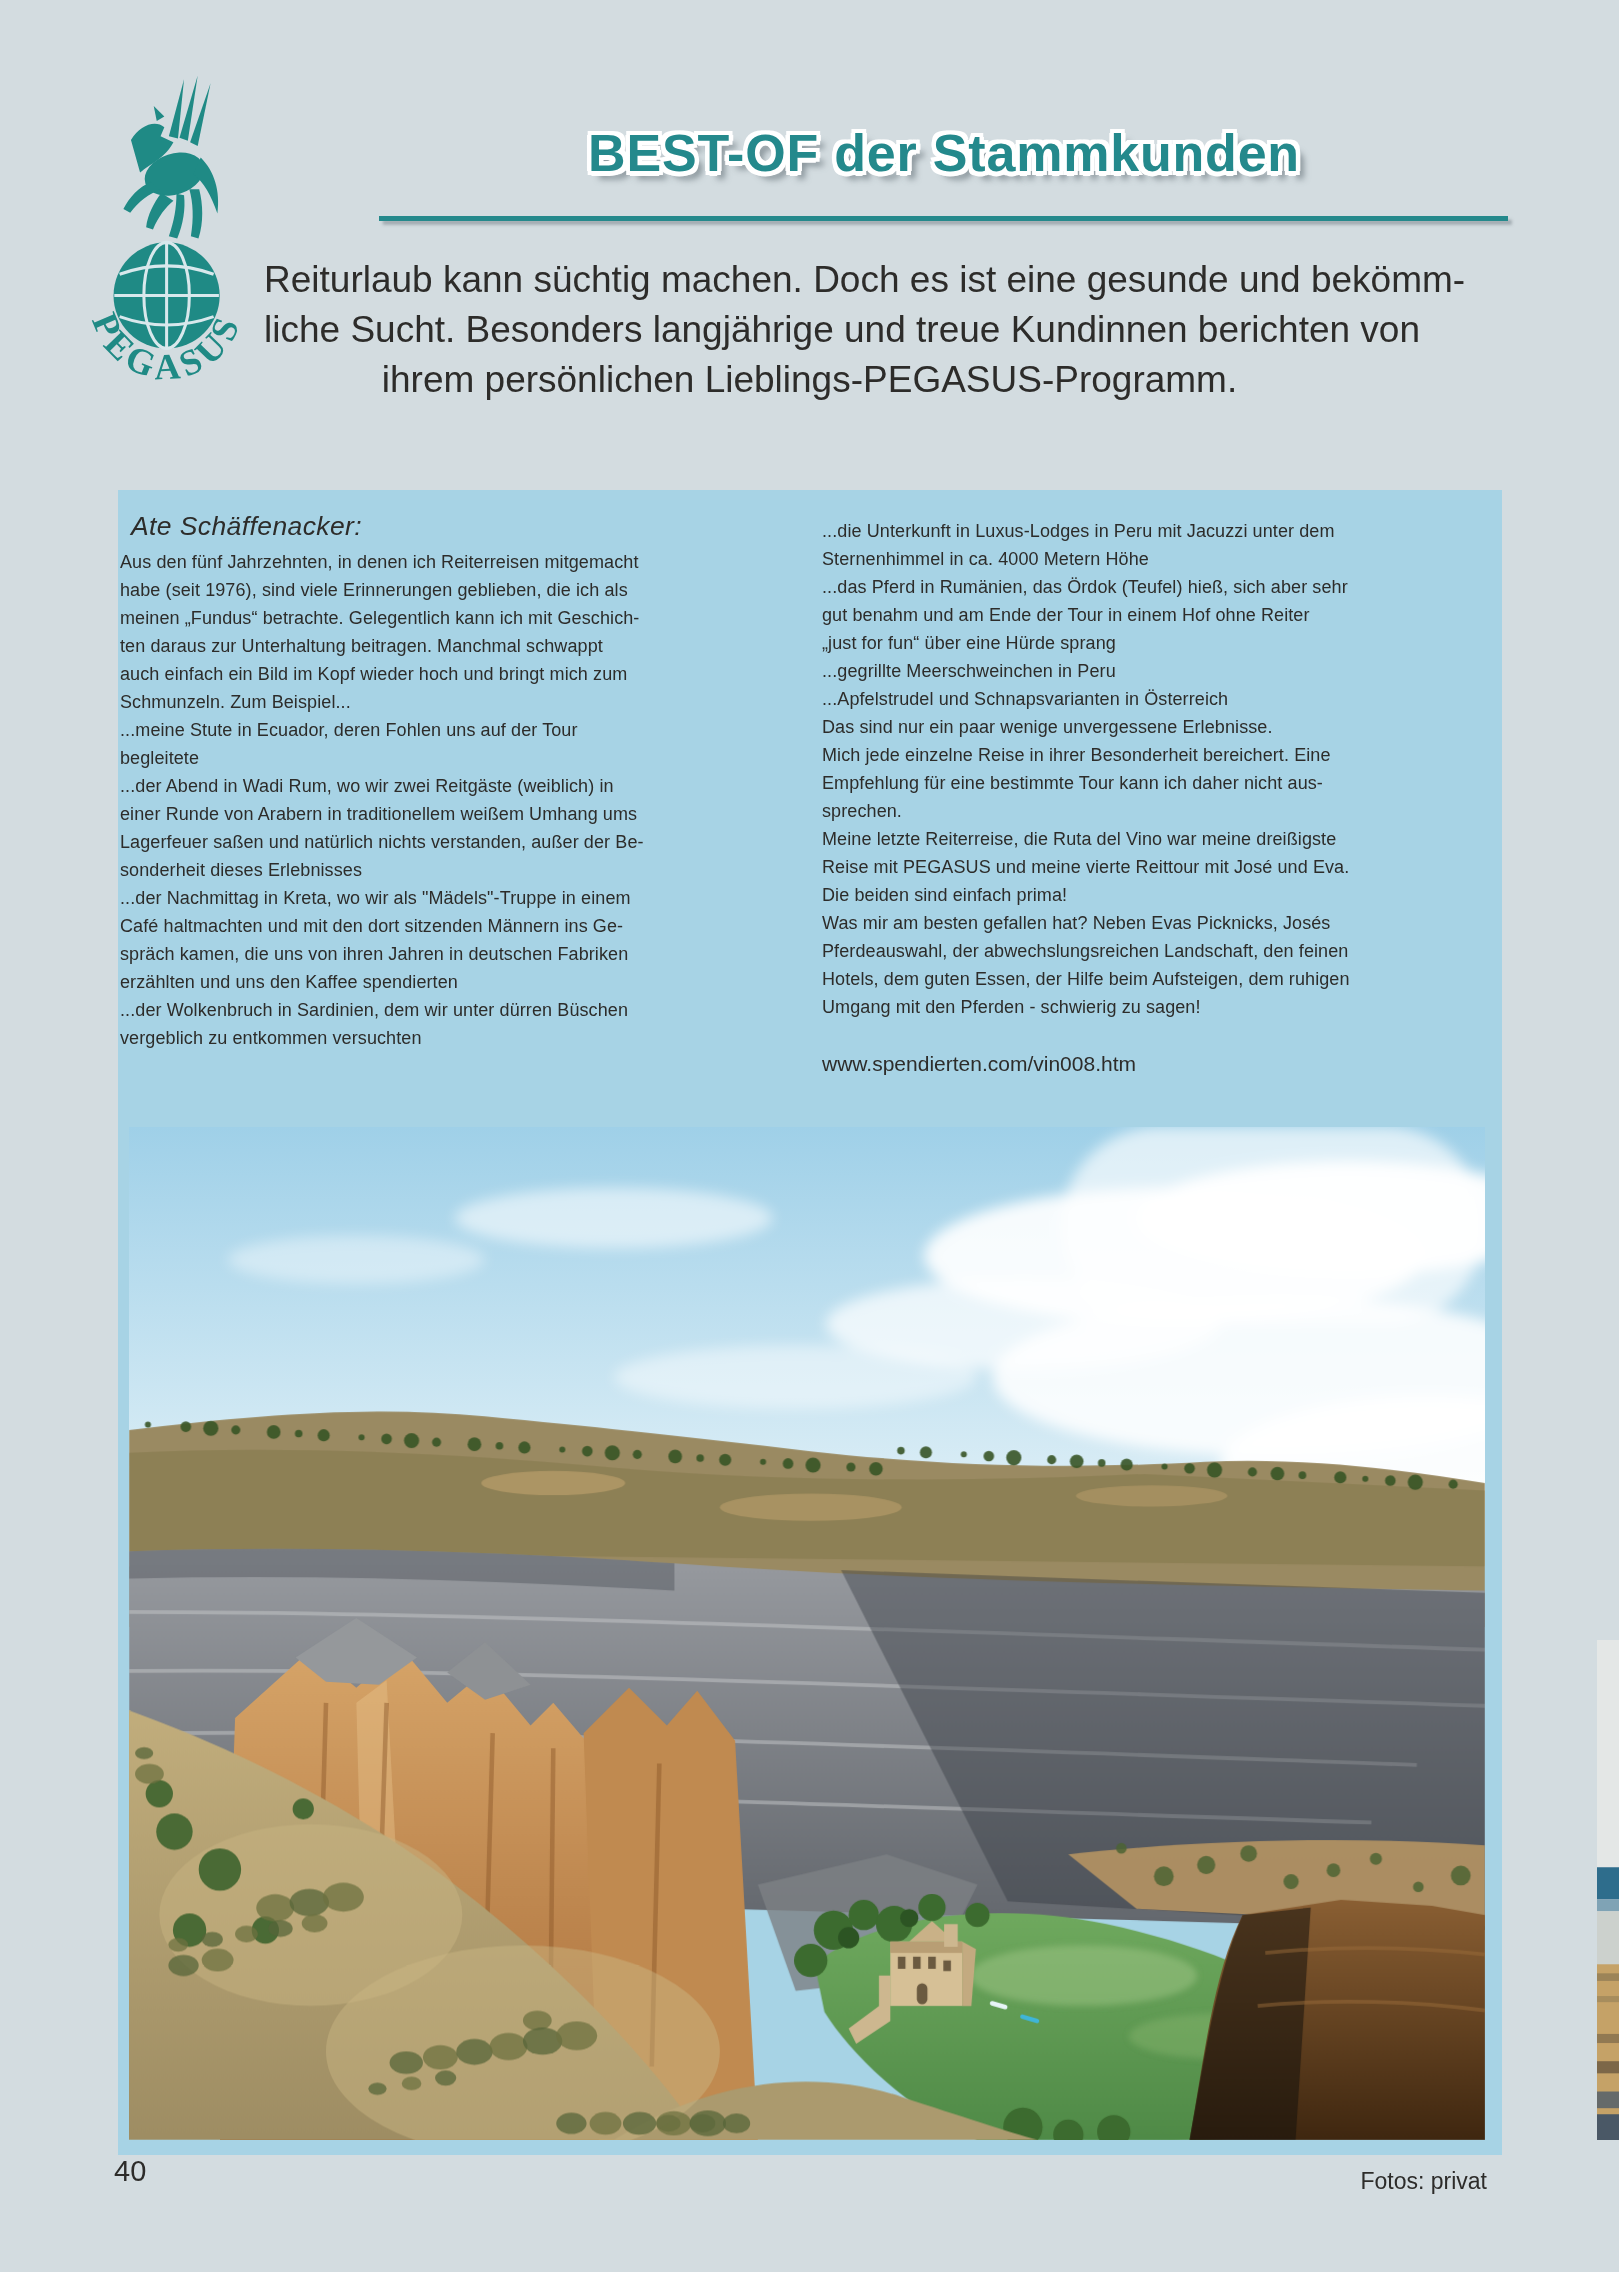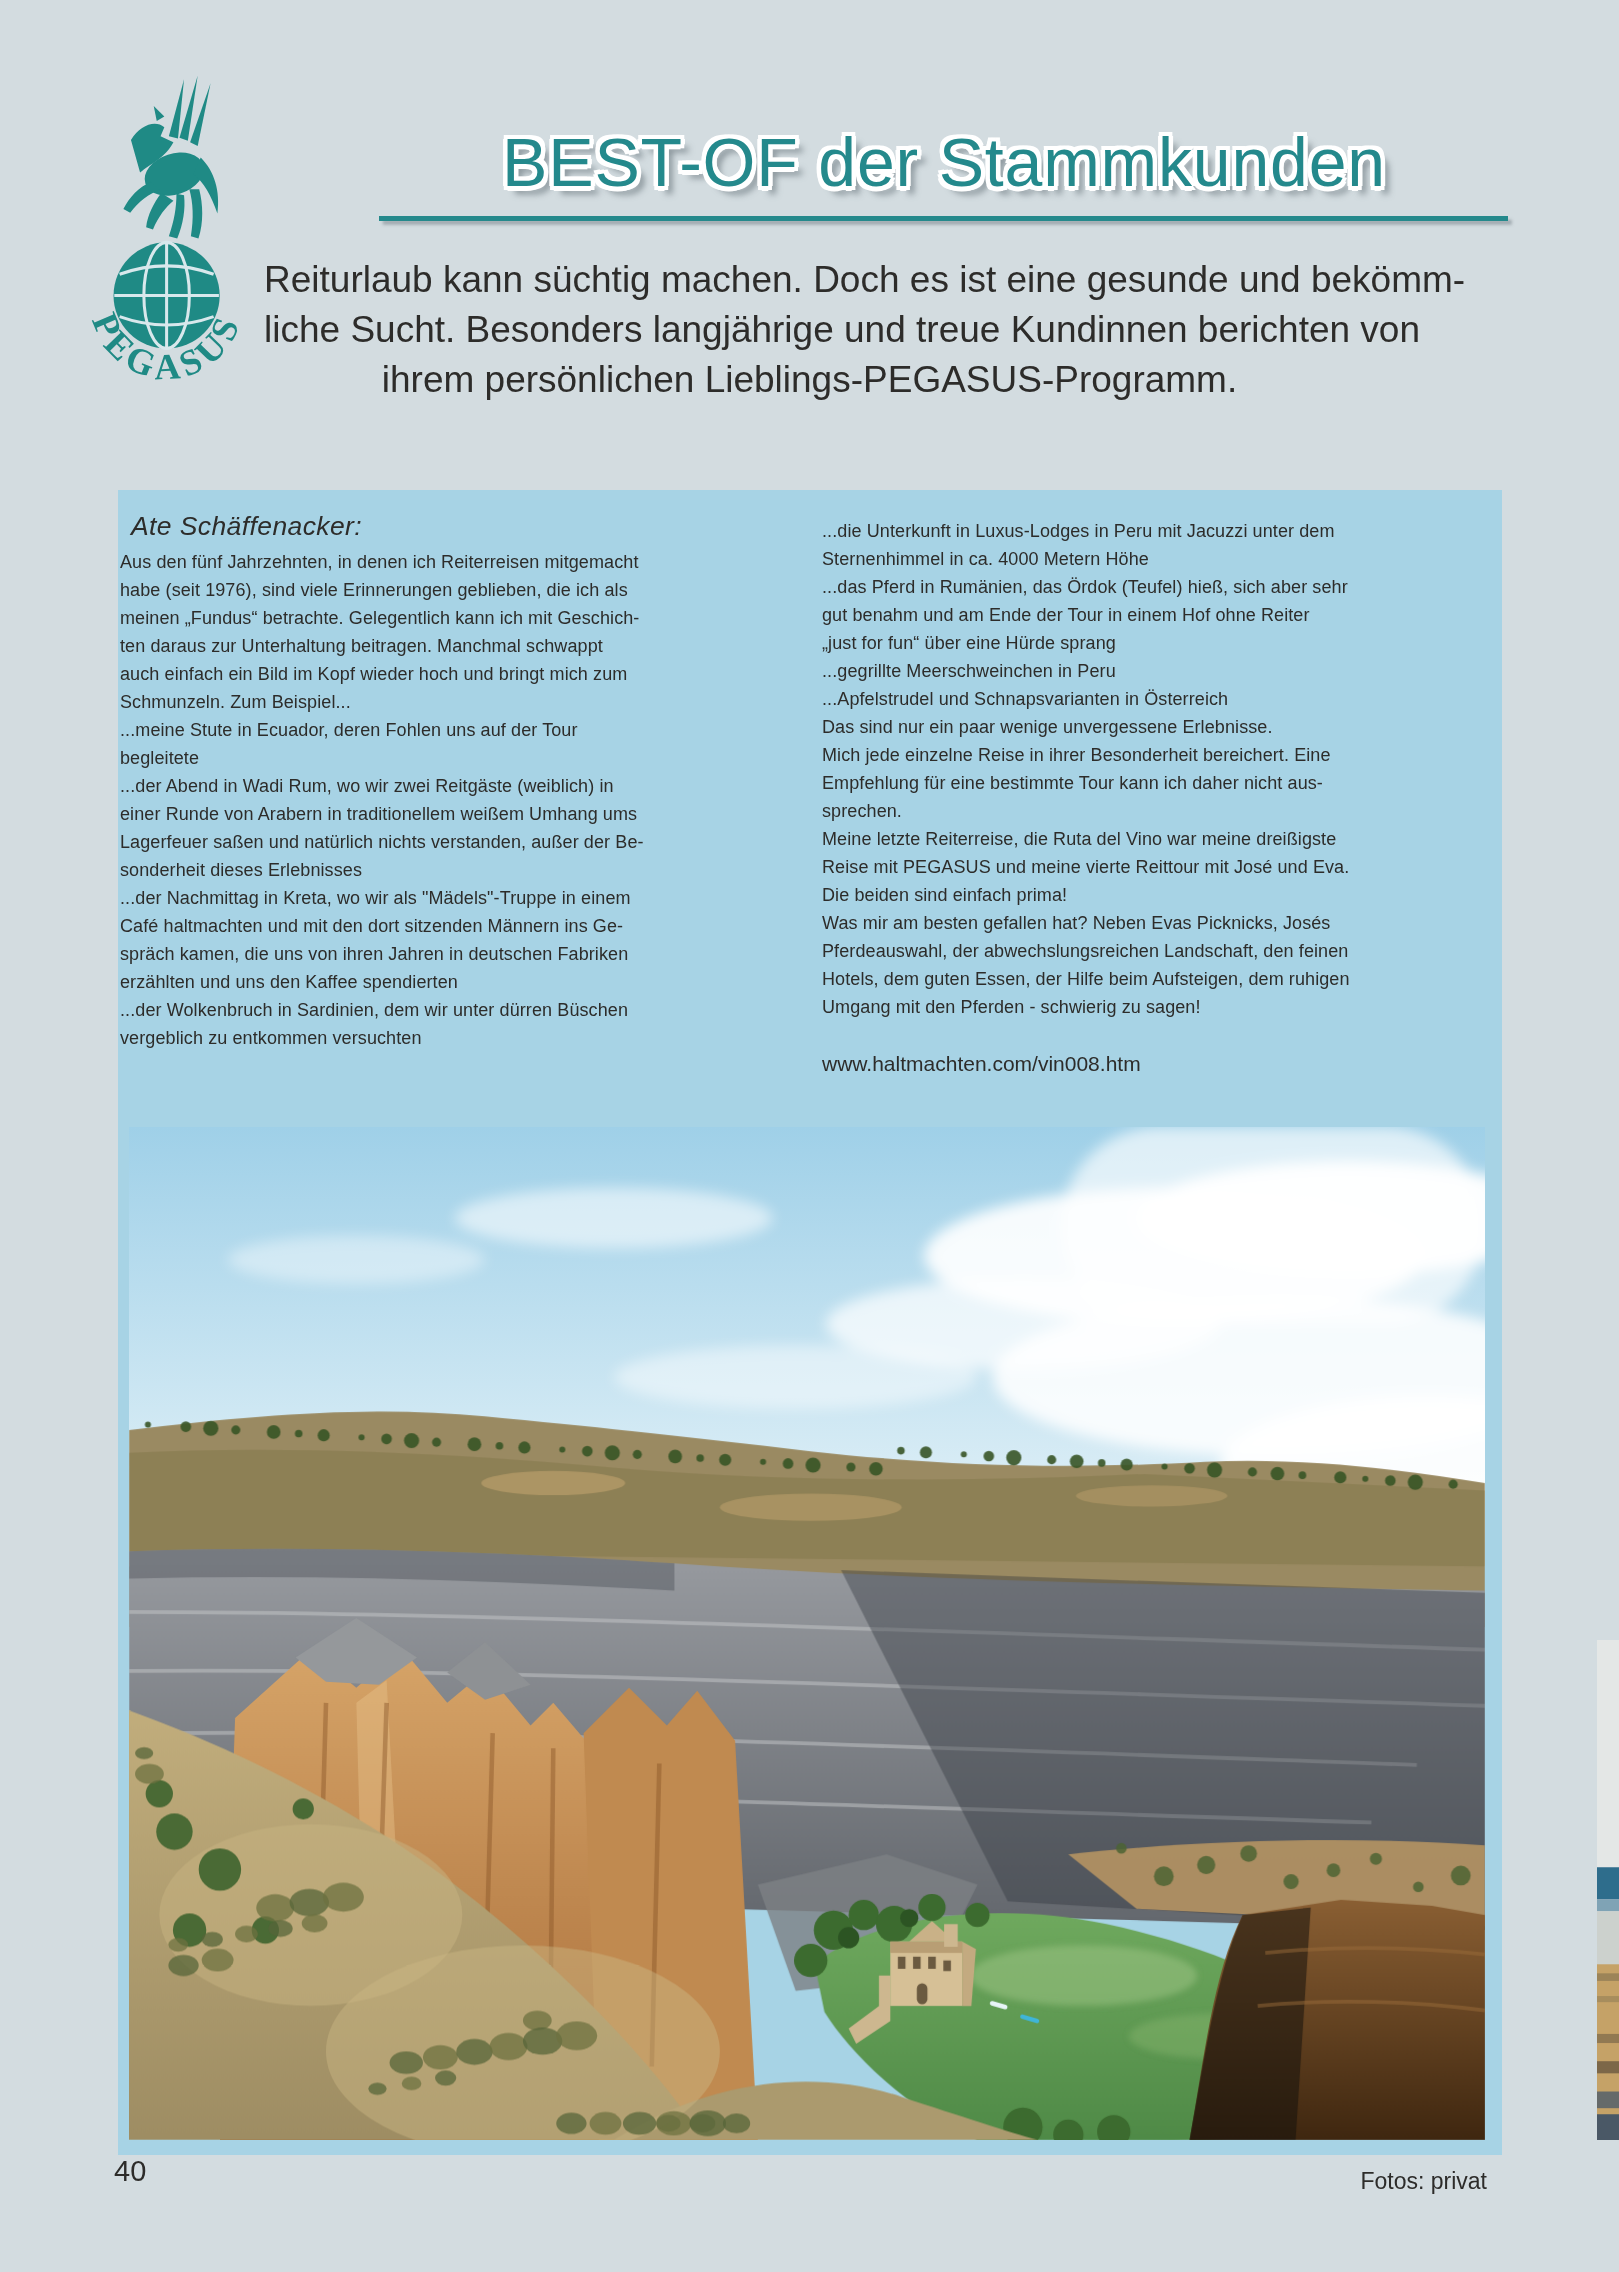--- a/index.html
+++ b/index.html
@@ -11,21 +11,21 @@
   *{margin:0;padding:0;box-sizing:border-box;}
   html,body{background:var(--page-bg);}
   .page{
     position:relative;width:1620px;height:2273px;background:var(--page-bg);
     font-family:"Liberation Sans",sans-serif;color:var(--ink);overflow:hidden;
   }
   
   .logo{position:absolute;left:87px;top:68px;width:163px;height:326px;}
   .headline{
     position:absolute;left:379px;top:123px;width:1130px;text-align:center;
-    font-size:68px;font-weight:normal;letter-spacing:0.8px;color:var(--teal);
+    font-size:52px;font-weight:bold;letter-spacing:0.8px;color:var(--teal);
     white-space:nowrap;
     text-shadow:
       -3.8px -3.8px 0 #fff, 3.8px -3.8px 0 #fff,-3.8px 3.8px 0 #fff,3.8px 3.8px 0 #fff,
       -4.5px 0 0 #fff,4.5px 0 0 #fff,0 -4.5px 0 #fff,0 4.5px 0 #fff,
       7.6px 7.6px 6px rgba(105,118,124,.75);
   }
   .headline-underline{
     position:absolute;left:379px;top:216px;width:1129px;height:5.3px;
     background:var(--teal);box-shadow:3.8px 3.8px 3px rgba(120,132,138,.55);
   }
@@ -135,21 +135,21 @@
 Mich jede einzelne Reise in ihrer Besonderheit bereichert. Eine
 Empfehlung für eine bestimmte Tour kann ich daher nicht aus-
 sprechen.
 Meine letzte Reiterreise, die Ruta del Vino war meine dreißigste
 Reise mit PEGASUS und meine vierte Reittour mit José und Eva.
 Die beiden sind einfach prima!
 Was mir am besten gefallen hat? Neben Evas Picknicks, Josés
 Pferdeauswahl, der abwechslungsreichen Landschaft, den feinen
 Hotels, dem guten Essen, der Hilfe beim Aufsteigen, dem ruhigen
 Umgang mit den Pferden - schwierig zu sagen!</div>
-    <a class="website">www.haltmachten.com/vin008.htm</a>
+    <a class="website">www.spendierten.com/vin008.htm</a>
 
     <svg class="main-photo" viewBox="0 0 1790 1337" preserveAspectRatio="none" aria-hidden="true">
       <defs>
         <linearGradient id="skyG" x1="0" y1="0" x2="0" y2="1">
           <stop offset="0" stop-color="#9fd0e8"></stop>
             <stop offset="1" stop-color="#e8f4f9"></stop>
         </linearGradient>
         <linearGradient id="stoneG" x1="0" y1="0" x2="0" y2="1">
           <stop offset="0" stop-color="#989ba0"></stop>
             <stop offset="1" stop-color="#63676d"></stop>

